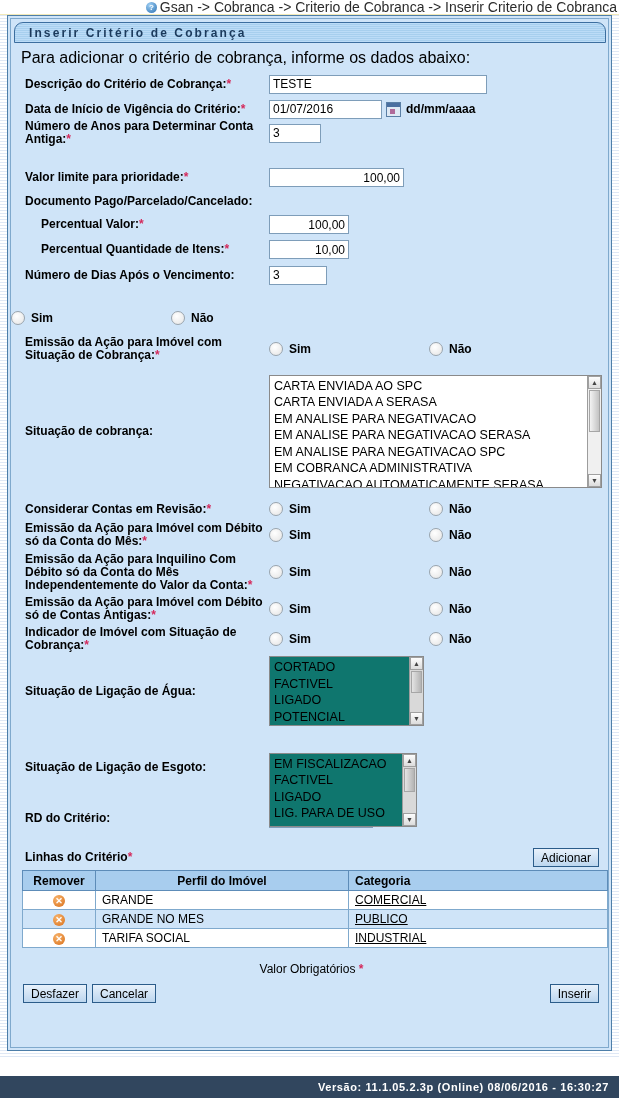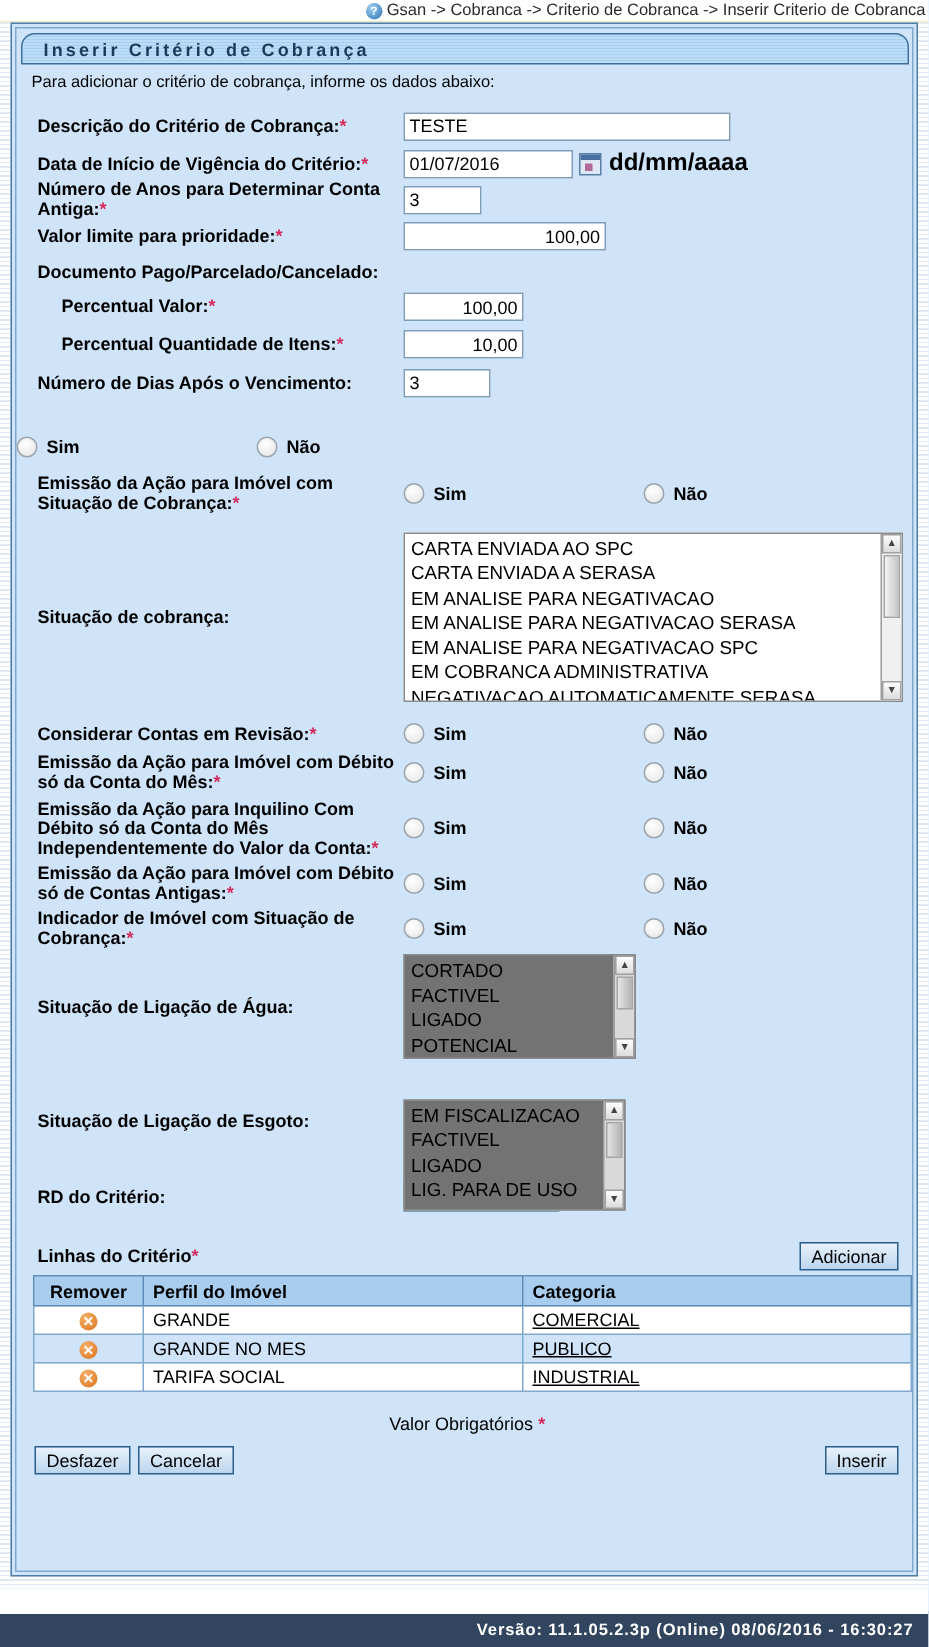--- a/index.html
+++ b/index.html
@@ -23,21 +23,21 @@
     padding-right:2px;
     box-sizing:border-box;
   }
   .bc-icon{
     width:11px;height:11px;border-radius:50%;
     background:radial-gradient(circle at 35% 30%, #9fd0f5, #2a6fb0);
     color:#fff;font-size:8px;line-height:11px;text-align:center;
     margin-right:3px;flex:none;font-weight:bold;
   }
   .bc-text{
-    font-size:11px;color:#2b2b2b;white-space:nowrap;
+    font-size:14px;color:#2b2b2b;white-space:nowrap;
   }
 
   
   .page{
     position:absolute;top:15px;left:0;width:619px;height:1044px;
     box-sizing:border-box;
     background:
       repeating-linear-gradient(to bottom,#dfe8f5 0px,#dfe8f5 1px,#ffffff 1px,#ffffff 3px);
     padding:0;
   }
@@ -64,21 +64,21 @@
     box-sizing:border-box;
     display:flex;align-items:center;
   }
   .titlebar span{
     margin-left:14px;
     font-size:12px;font-weight:bold;color:#1b3a5c;
     letter-spacing:2.1px;
   }
   .intro{
     position:absolute;left:10px;top:30px;
-    font-size:11px;color:#000;
+    font-size:16px;color:#000;
   }
 
   
   .form{
     position:absolute;left:0;top:52px;width:601px;
   }
   .row{
     display:flex;align-items:center;
     min-height:22px;
     padding:0;
@@ -117,21 +117,21 @@
     width:15px;height:15px;margin-left:4px;
     border:1px solid #5a7fa5;
     background:
       linear-gradient(to bottom,#4a6fa0 0,#4a6fa0 4px,#dfe9f4 4px,#dfe9f4 100%);
     position:relative;box-sizing:border-box;flex:none;
   }
   .calicon::after{
     content:"";position:absolute;left:3px;top:6px;width:5px;height:5px;
     background:#b06a9a;
   }
-  .hint{margin-left:5px;font-size:16px;font-weight:bold;color:#000;}
+  .hint{margin-left:5px;font-size:12px;font-weight:bold;color:#000;}
 
   
   .radio-grp{display:flex;align-items:center;width:100%;}
   .radio-cell{display:flex;align-items:flex-start;}
   .radio-cell.sim{width:160px;}
   .rd{
     width:12px;height:12px;border-radius:50%;
     border:1px solid #9aa4ad;
     background:radial-gradient(circle at 40% 35%,#ffffff,#e3e3e3);
     flex:none;
@@ -140,21 +140,21 @@
 
   
   .listbox{
     border:1px solid #8a8a8a;
     background:#fff;
     box-sizing:border-box;
     overflow:hidden;
     position:relative;
     font-size:12px;
   }
-  .listbox.gray{background:#737373;}
+  .listbox.gray{background:#0f766e;}
   .listbox ul{list-style:none;margin:0;padding:2px 0 0 0;}
   .listbox li{
     padding:0 4px;line-height:16.5px;white-space:nowrap;
     font-size:12.5px;color:#000;
   }
   .lb-sit{width:333px;height:113px;}
   .lb-agua{width:155px;height:70px;}
   .lb-esgoto{width:148px;height:74px;}
   .sbar{
     position:absolute;right:0;top:0;width:14px;height:100%;
@@ -214,21 +214,21 @@
   table.grid th{
     background:#a8cdee;
     color:#000;font-weight:bold;
     height:19px;
     border:1px solid #5d8cb8;
     font-size:12px;
     text-align:left;
     padding:0 6px;
   }
   table.grid th.c-rem{width:72px;text-align:center;padding:0;}
-  table.grid th.c-perfil{width:240px;}
+  table.grid th.c-perfil{width:240px;text-align:center;}
   table.grid td{
     border:1px solid #7fa9cd;
     height:18px;
     padding:0 6px;
     background:#fff;
   }
   table.grid tr.alt td{background:#cfe4f8;}
   table.grid td.c-rem{text-align:center;padding:0;}
   .xicon{
     display:inline-block;width:12px;height:12px;border-radius:50%;
@@ -303,21 +303,21 @@
 
         <div class="row" style="height:24px;">
           <div class="lbl">
             <span>Número de Anos para Determinar Conta Antiga:</span><span class="req">*</span>
           </div>
           <div class="ctl">
             <input class="tf w-anos" value="3" style="">
           </div>
         </div>
 
-        <div class="row" style="height:25px;">
+        <div class="row" style="height:25px;margin-top:20px;">
           <div class="lbl">
             <span>Valor limite para prioridade:</span><span class="req">*</span>
           </div>
           <div class="ctl">
             <input class="tf w-valor right" value="100,00" style="">
           </div>
         </div>
 
         <div class="row" style="height:20px;">
           <div class="lbl" style="width:400px">Documento Pago/Parcelado/Cancelado:</div>

